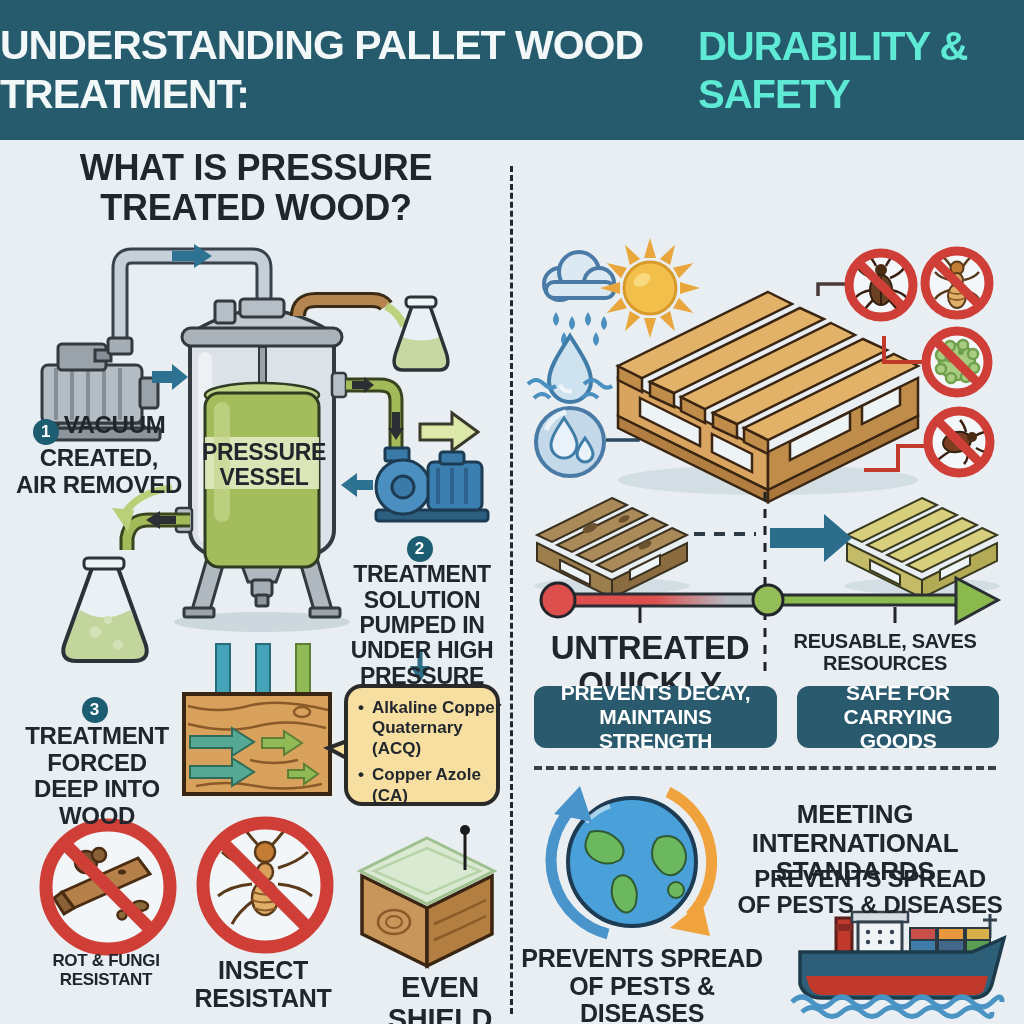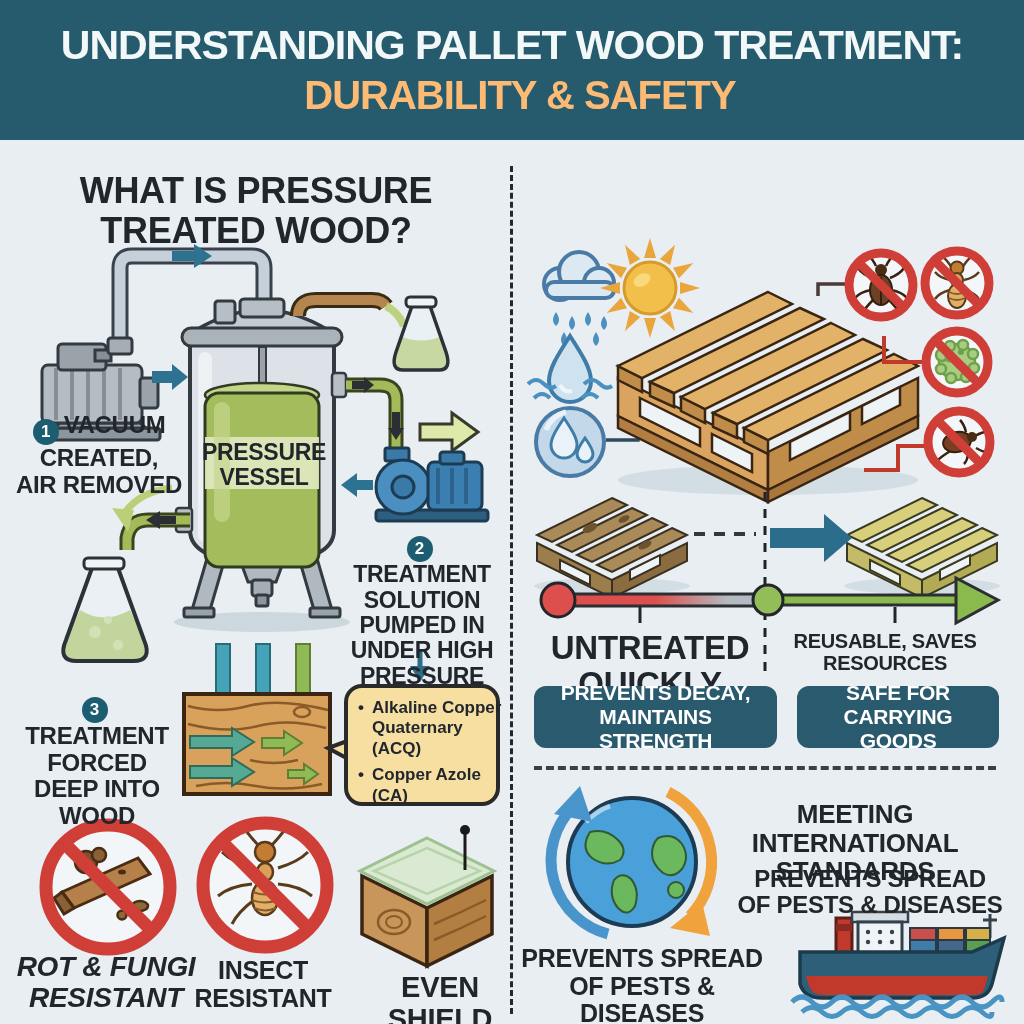--- a/index.html
+++ b/index.html
@@ -1,23 +1,23 @@
 <!DOCTYPE html>
 <html><head>
 <meta charset="utf-8">
 <style>
   html,body{margin:0;padding:0;}
   body{width:1024px;height:1024px;position:relative;overflow:hidden;
        background:#e8eef2;font-family:"Liberation Sans","DejaVu Sans",sans-serif;}
   .abs{position:absolute;}
   .txt{font-weight:bold;color:#20262c;text-align:center;line-height:1.1;letter-spacing:-0.3px;}
   #banner{left:0;top:0;width:1024px;height:140px;background:#265b6e;display:flex;
-          flex-direction:column;justify-content:center;align-items:center;z-index:5;}
+          flex-direction:row;justify-content:center;align-items:center;z-index:5;}
   #banner .l1{font-size:41px;font-weight:bold;color:#f2f7f8;letter-spacing:-1px;line-height:1.2;}
-  #banner .l2{font-size:40px;font-weight:bold;color:#fdba74;letter-spacing:-1px;line-height:1.2;margin-left:16px;}
+  #banner .l2{font-size:40px;font-weight:bold;color:#5eead4;letter-spacing:-1px;line-height:1.2;margin-left:16px;}
   .col-title{font-size:36px;}
   .badge{display:inline-flex;justify-content:center;align-items:center;width:26px;height:26px;
          border-radius:50%;background:#1d5d72;color:#fff;font-size:17px;font-weight:bold;
          vertical-align:-4px;margin-right:5px;letter-spacing:0;}
   .step{font-size:23px;}
   .tealbox{background:#2a5a6e;border-radius:12px;color:#fff;display:flex;justify-content:center;
            align-items:center;text-align:center;font-weight:bold;font-size:21px;line-height:1.15;
            letter-spacing:-0.3px;padding:4px 12px;box-sizing:border-box;}
   .chem{font-size:17px;font-weight:bold;color:#22272e;line-height:1.2;white-space:nowrap;}
   .chem-item{display:flex;margin-bottom:6px;}
@@ -30,21 +30,21 @@
 <body>
 
 <div id="banner" class="abs">
   <div class="l1">UNDERSTANDING PALLET WOOD TREATMENT:</div>
   <div class="l2">DURABILITY &amp; SAFETY</div>
 </div>
 
 <div class="abs vdash"></div>
 <div class="abs hdash"></div>
 
-<div class="abs txt col-title" style="left:0;top:171px;width:512px;z-index:3;">
+<div class="abs txt col-title" style="left:0;top:148px;width:512px;z-index:3;">
   <span>WHAT IS PRESSURE</span><br>
   <span>TREATED WOOD?</span>
 </div>
 
 <div class="abs txt" style="left:196px;top:440px;width:136px;font-size:23px;z-index:3;">
   <span>PRESSURE</span><br>
   <span>VESSEL</span>
 </div>
 
 <div class="abs txt step" style="left:10px;top:412px;width:178px;font-size:24px;z-index:3;">
@@ -75,21 +75,21 @@
           <span>Quaternary</span><br>
           <span>(ACQ)</span></span>
   </div>
   <div class="chem-item">
     <span class="chem-bullet">•</span>
     <span><span>Copper Azole</span><br>
           <span>(CA)</span></span>
   </div>
 </div>
 
-<div class="abs txt" style="left:15px;top:952px;width:182px;font-size:28px;z-index:3;font-style:italic;">ROT &amp; FUNGI RESISTANT</div>
+<div class="abs txt" style="left:15px;top:952px;width:182px;font-size:17px;z-index:3;">ROT &amp; FUNGI RESISTANT</div>
 <div class="abs txt" style="left:183px;top:957px;width:160px;font-size:25px;z-index:3;">INSECT RESISTANT</div>
 <div class="abs txt" style="left:356px;top:972px;width:168px;font-size:29px;z-index:3;">EVEN SHIELD</div>
 
 <div class="abs txt col-title" style="left:512px;top:162px;width:512px;z-index:3;">
   <br>
 </div>
 
 <div class="abs txt" style="left:535px;top:630px;width:230px;font-size:33px;z-index:3;">UNTREATED QUICKLY</div>
 <div class="abs txt" style="left:765px;top:630px;width:240px;font-size:20px;z-index:3;">REUSABLE, SAVES RESOURCES</div>
 

